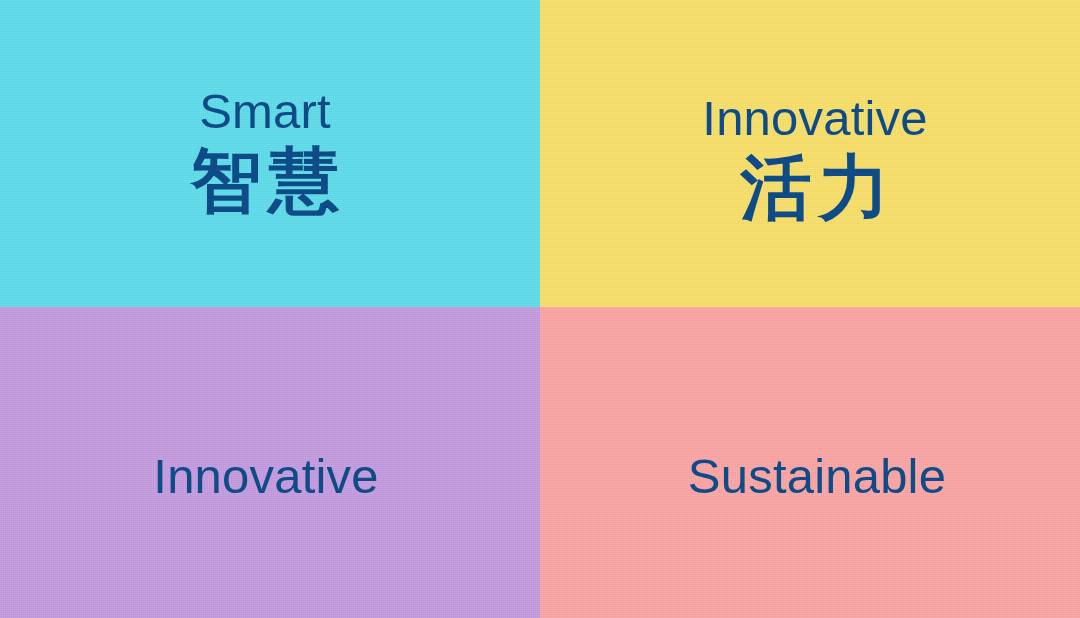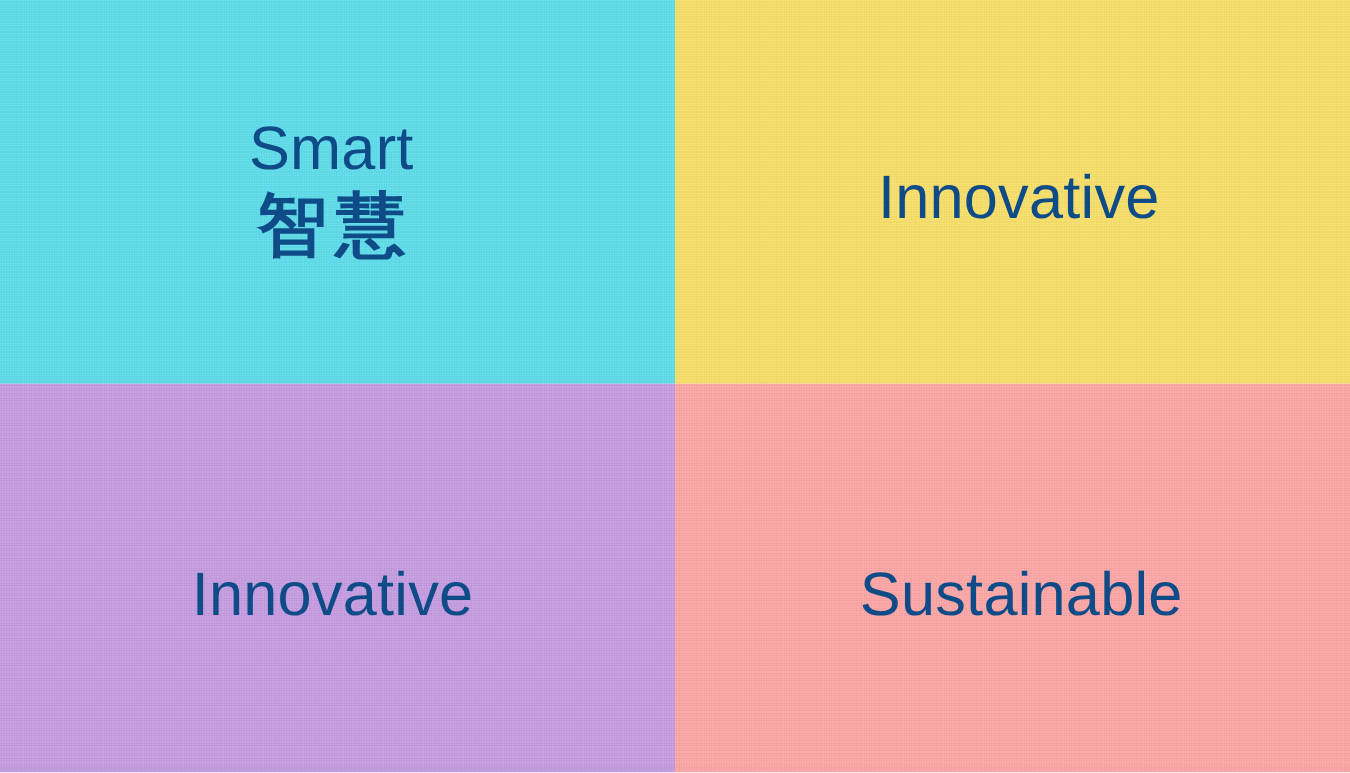--- a/index.html
+++ b/index.html
@@ -66,21 +66,21 @@
   .label-en {
     font-family: "Liberation Sans", sans-serif;
     font-size: 49px;
     font-weight: 400;
     letter-spacing: 0.2px;
     white-space: nowrap;
   }
 
   .label-zh {
     font-family: "DejaVu Sans", "Liberation Sans", sans-serif;
-    font-size: 56px;
+    font-size: 71px;
     font-weight: 700;
     letter-spacing: 7px;
     text-indent: 7px;
     margin-top: 9px;
     white-space: nowrap;
   }
 
   
   #cell-smart .cell-inner       { transform: translate(-5px, -2px); }
   #cell-energetic .cell-inner   { transform: translate(5px,  5px); }
@@ -95,20 +95,21 @@
   <div class="cell" id="cell-smart" style="background-color: rgb(95, 221, 235);">
     <div class="cell-inner" style="color: rgb(15, 76, 135);">
       <div class="label-en">Smart</div>
       <div class="label-zh">智慧</div>
     </div>
   </div>
 
   <div class="cell" id="cell-energetic" style="background-color: rgb(248, 224, 106);">
     <div class="cell-inner" style="color: rgb(15, 76, 135);">
       <div class="label-en">Innovative</div>
+      <div class="label-zh">活力</div>
     </div>
   </div>
 
   <div class="cell" id="cell-innovative" style="background-color: rgb(196, 155, 224);">
     <div class="cell-inner" style="color: rgb(15, 76, 135);">
       <div class="label-en">Innovative</div>
     </div>
   </div>
 
   <div class="cell" id="cell-sustainable" style="background-color: #fca5a5;">

